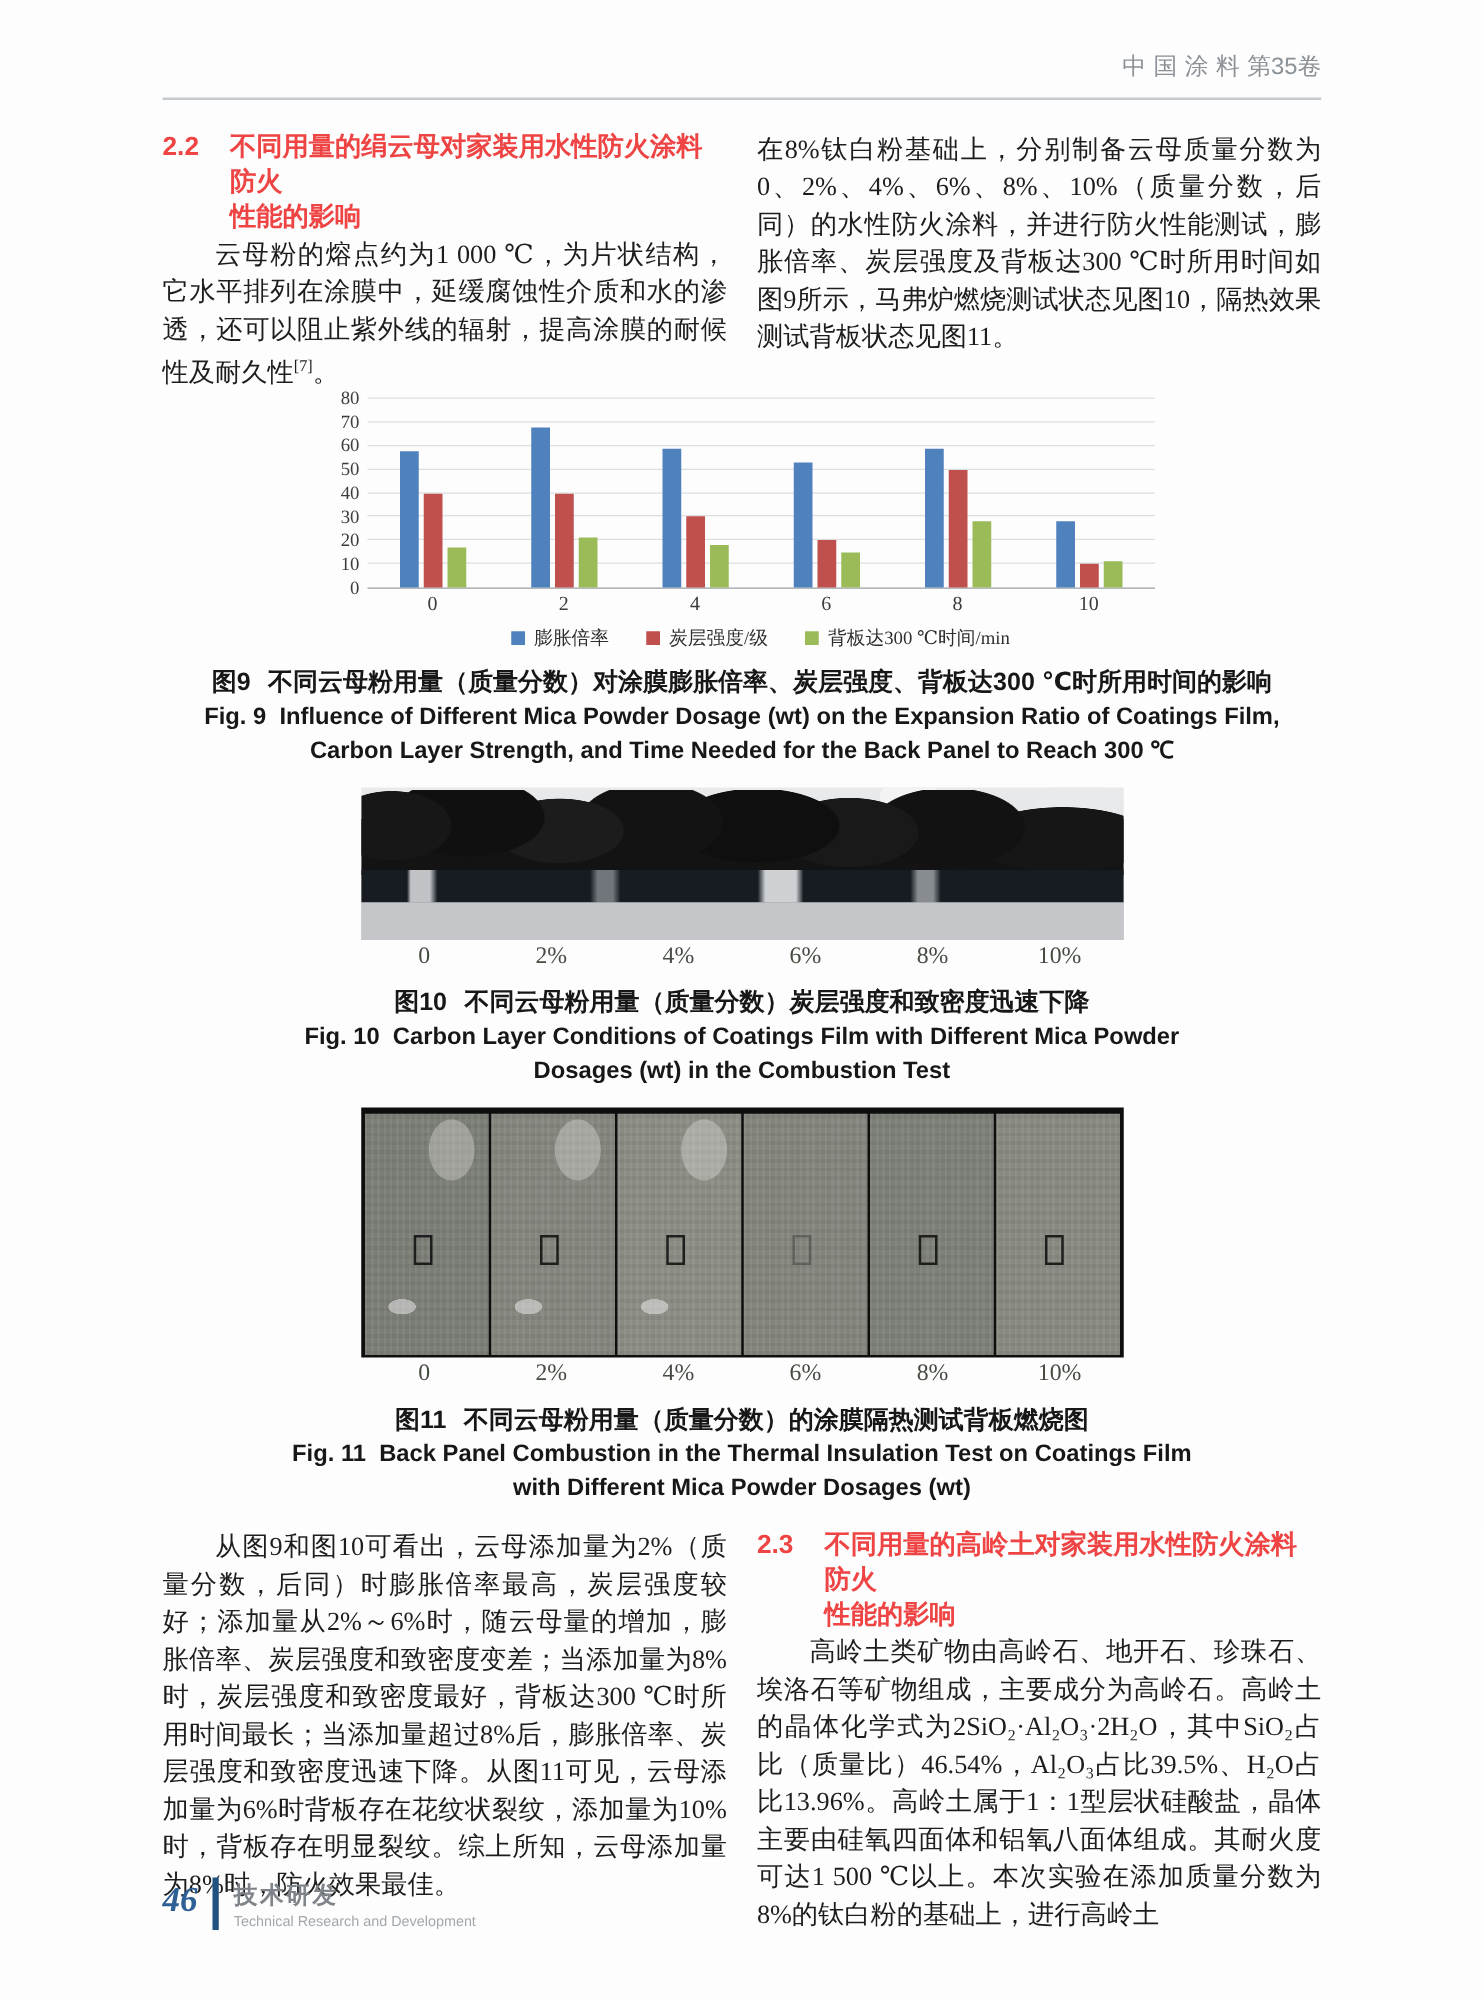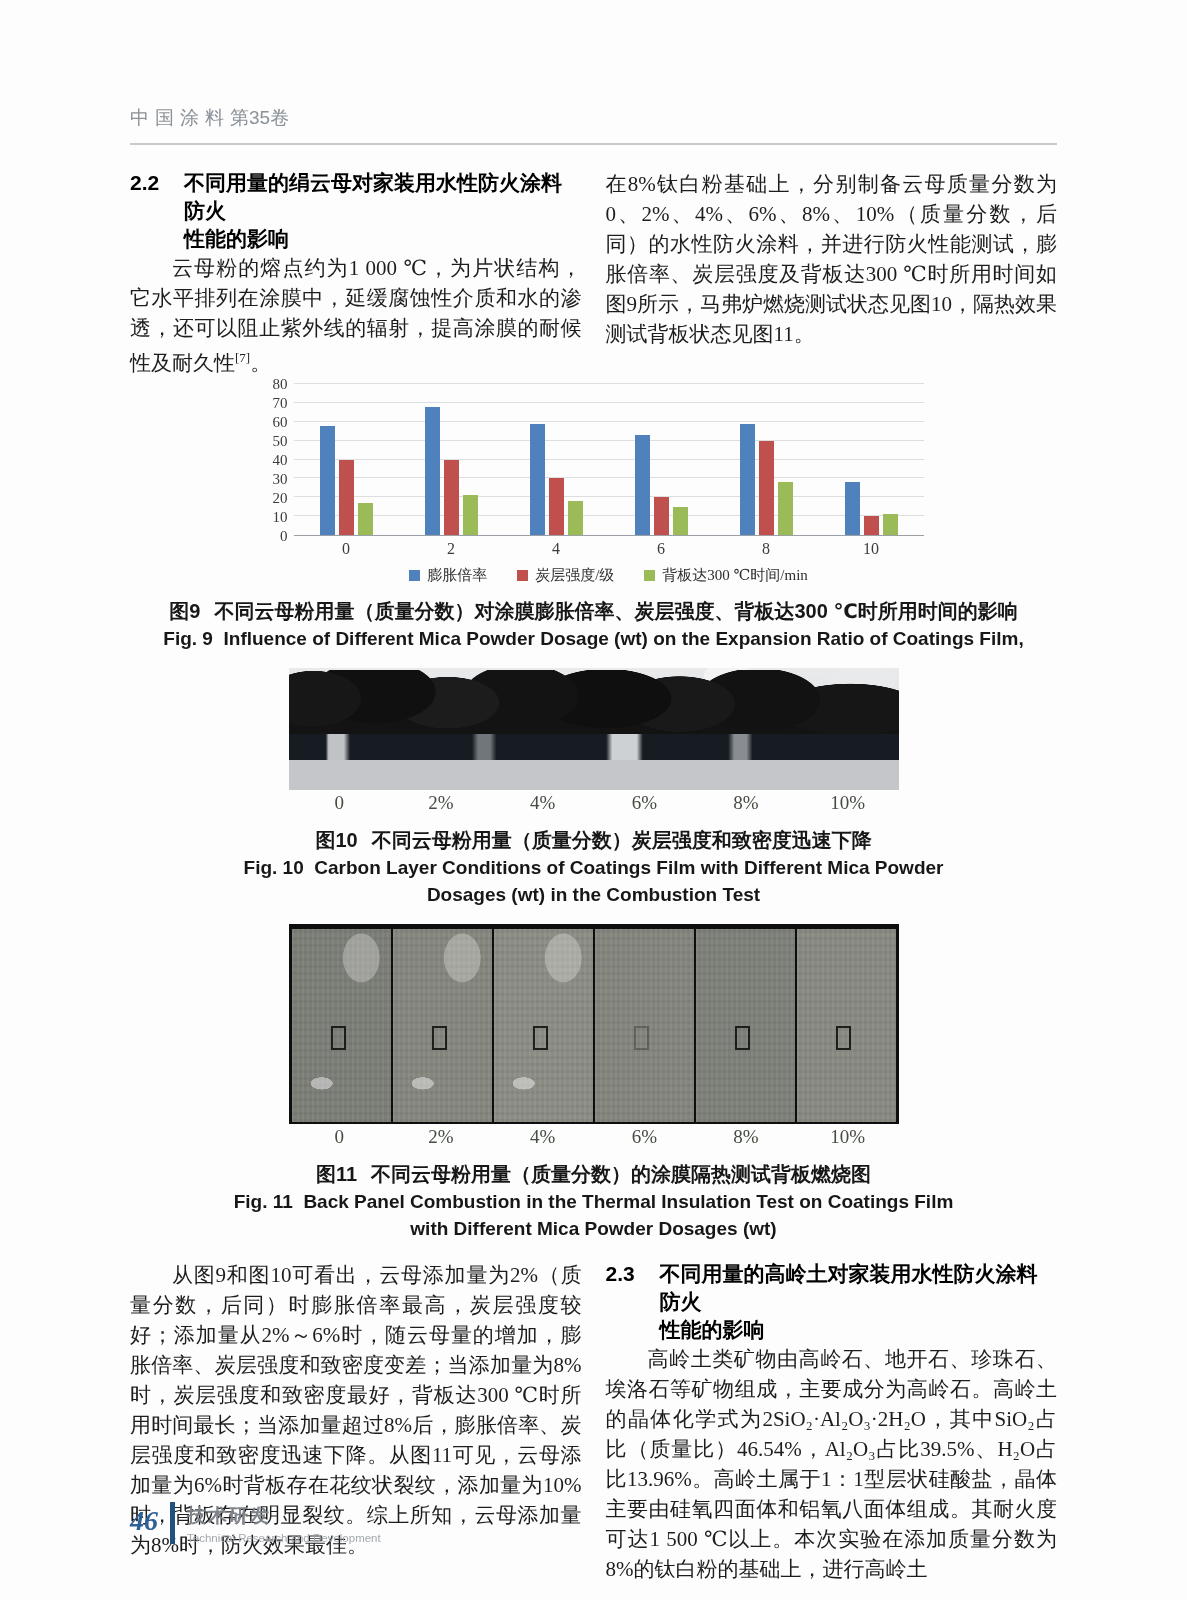--- a/index.html
+++ b/index.html
@@ -9,42 +9,42 @@
     width:1187px; height:1600px;
     margin:0 auto;
     background:#fdfdfd;
     font-family:"Liberation Serif","DejaVu Serif",serif;
     color:#222;
     padding:0 130px;
     overflow:hidden;
   }
   
   .page-header {
-    padding-top:105px; padding-bottom:12px;
-    display:flex; justify-content:flex-start; align-items:flex-end;
+    padding-top:40px; padding-bottom:12px;
+    display:flex; justify-content:flex-end; align-items:flex-end;
     border-bottom:2px solid #c6cbd0;
     font-family:"Liberation Sans","DejaVu Sans",sans-serif;
     color:#8a9197; font-size:19px;
   }
   .journal-name { letter-spacing:6px; }
   
   .cols { display:flex; gap:24px; }
   .top-cols { margin-top:24px; }
   .bottom-cols { margin-top:18px; }
   .col { flex:1; min-width:0; }
   .body-par {
     font-size:21px; line-height:30px; text-align:justify; color:#1d1d1d;
   }
   .indent { text-indent:2em; }
   sup.ref { font-size:13px; }
   .sec-head {
     display:flex;
     font-family:"Liberation Sans","DejaVu Sans",sans-serif;
     font-weight:bold; font-size:21px; line-height:28px;
-    color:#000000;
+    color:#ef4444;
   }
   .sec-num { width:54px; flex:0 0 54px; }
   .sec-title { flex:1; }
   
   .chart-block { width:660px; margin:6px auto 0; }
   .chart-area { display:flex; }
   .chart-yaxis {
     position:relative; width:30px; height:152px; flex:0 0 30px;
     font-size:15px; color:#3c3c3c;
   }
@@ -275,21 +275,21 @@
           <span class="legend-marker" style="background: rgb(192, 80, 77);"></span>
           <span>炭层强度/级</span>
         </div>
         <div class="legend-item">
           <span class="legend-marker" style="background: rgb(155, 187, 89);"></span>
           <span>背板达300 ℃时间/min</span>
         </div>
       </div>
   </div>
   <div class="cap-cn"><span class="cap-label">图9</span><span>不同云母粉用量（质量分数）对涂膜膨胀倍率、炭层强度、背板达300 ℃时所用时间的影响</span></div>
-  <div class="cap-en"><span class="cap-label">Fig. 9</span>&nbsp;&nbsp;<span>Influence of Different Mica Powder Dosage (wt) on the Expansion Ratio of Coatings Film,</span><br></div>
+  <div class="cap-en"><span class="cap-label">Fig. 9</span>&nbsp;&nbsp;<span>Influence of Different Mica Powder Dosage (wt) on the Expansion Ratio of Coatings Film,</span><br><span>Carbon Layer Strength, and Time Needed for the Back Panel to Reach 300 ℃</span></div>
 
   <div class="fig-block">
     <div class="photo10">
       <div class="p10-char"></div>
       <div class="p10-base"></div>
       <div class="p10-shelf"></div>
     </div>
     <div class="photo-labels">
       <span>0</span>
         <span>2%</span>

